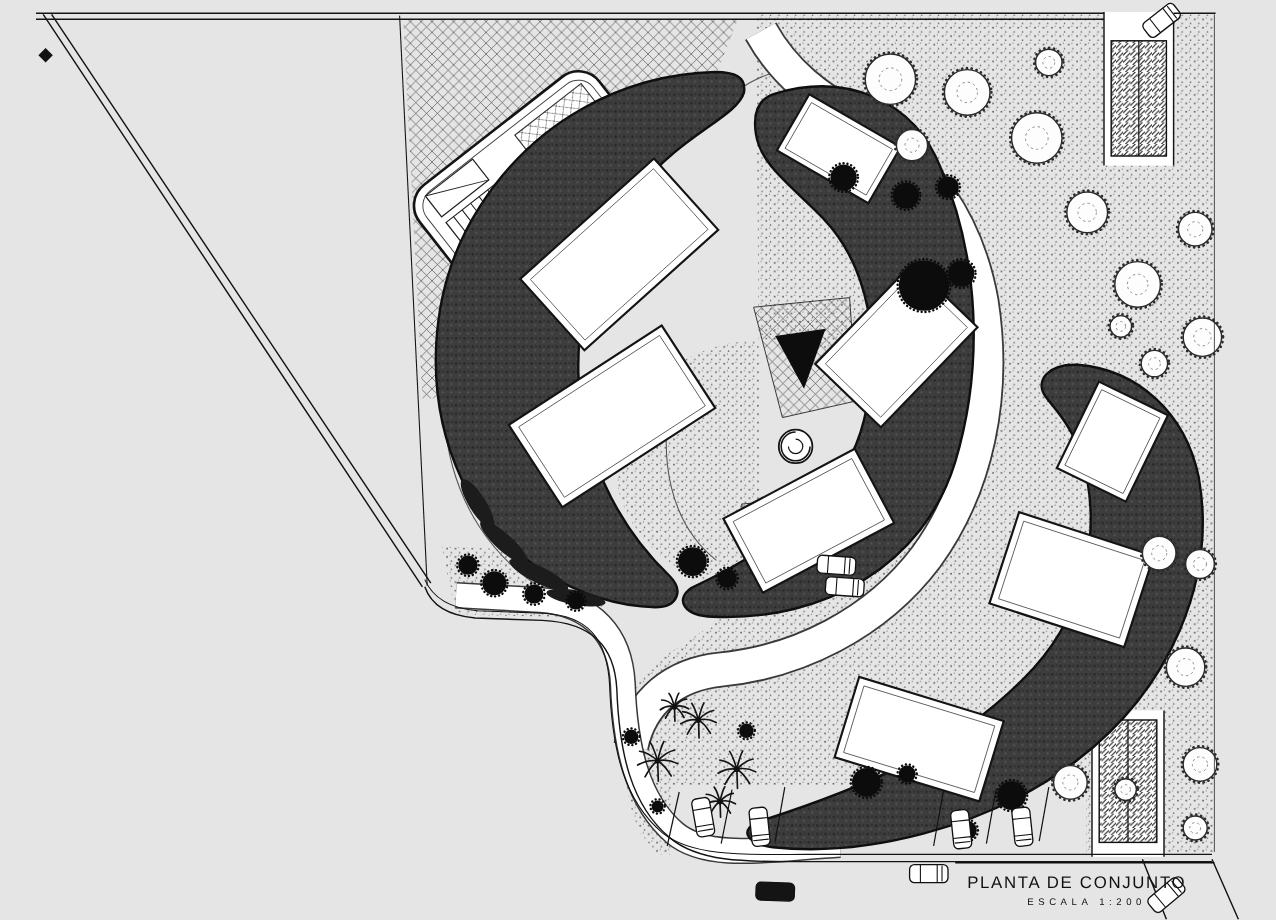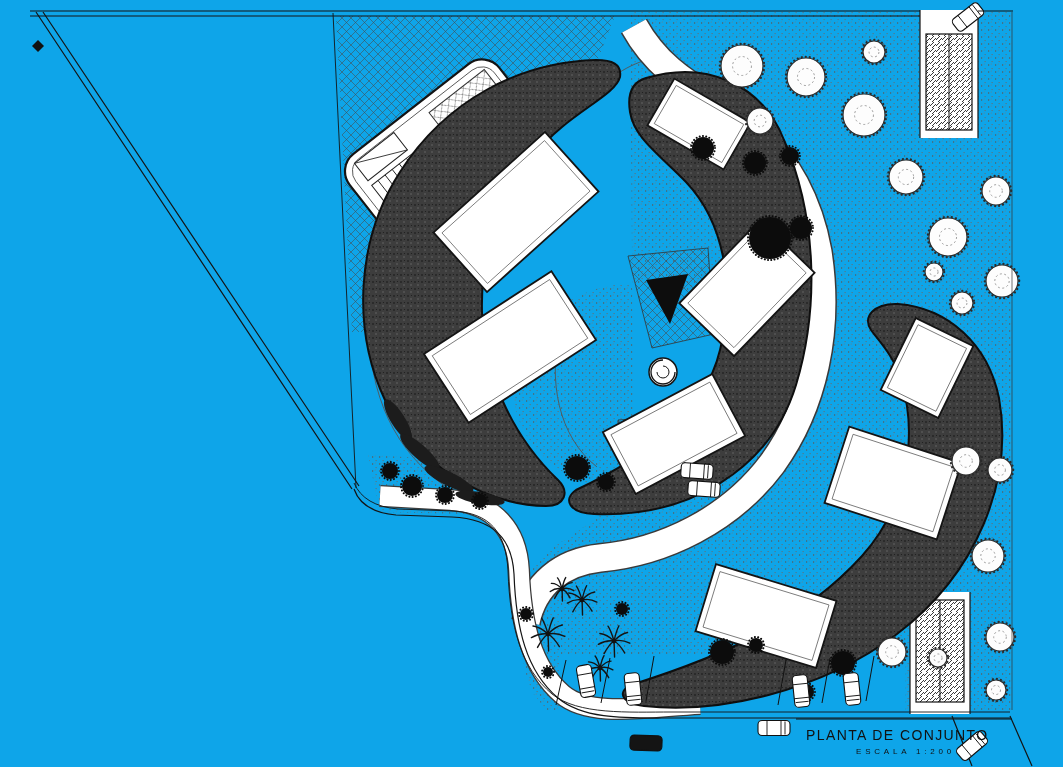--- a/index.html
+++ b/index.html
@@ -1,16 +1,16 @@
 <!DOCTYPE html>
 <html><head>
 <meta charset="utf-8">
 <style>
   html,body{margin:0;padding:0;background:#ffffff;}
-  .canvas{position:relative;width:1063px;height:767px;background:#0ea5e9;overflow:hidden;}
+  .canvas{position:relative;width:1063px;height:767px;background:#e5e5e5;overflow:hidden;}
   svg{display:block;}
   .title-text{font:14px "Liberation Sans", sans-serif;letter-spacing:1.4px;fill:#111;}
   .scale-text{font:8px "Liberation Sans", sans-serif;letter-spacing:3.8px;fill:#111;}
 </style>
 </head>
 <body>
 
 <div class="canvas">
 <svg id="plan-svg" width="1063" height="767" viewBox="0 0 1063 767">
   <defs>

